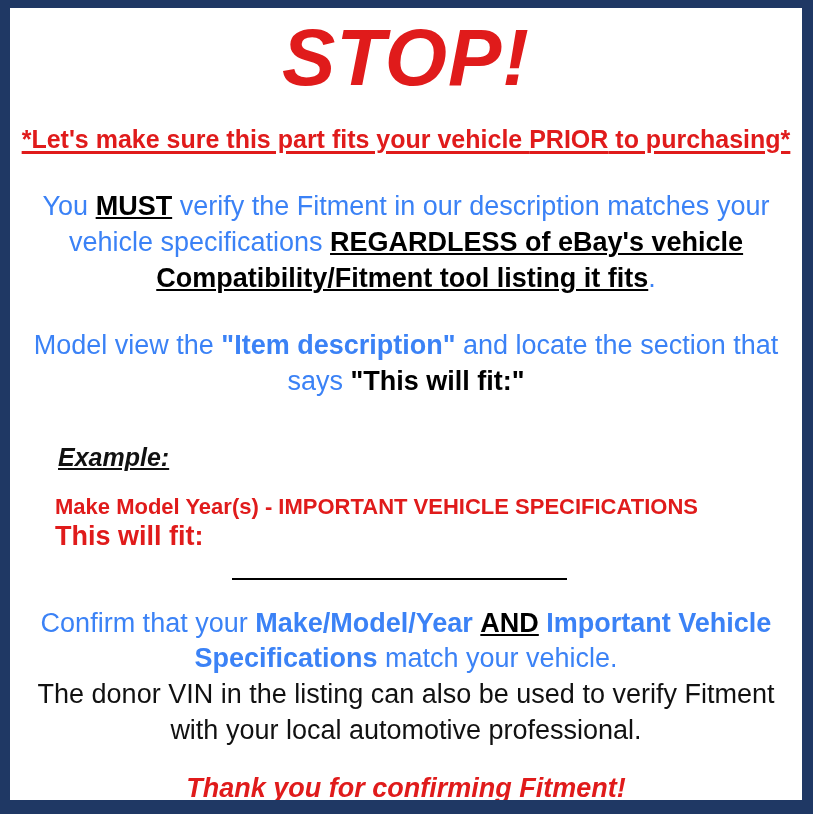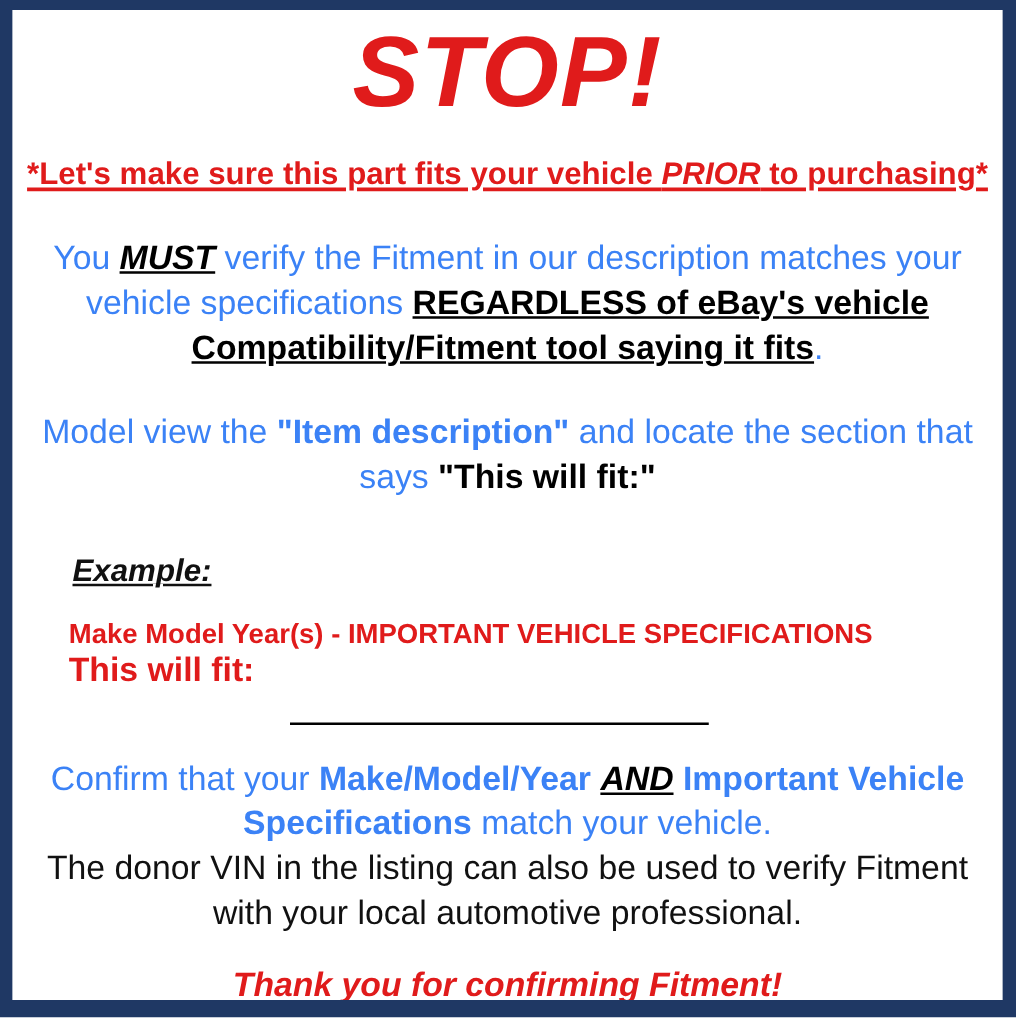--- a/index.html
+++ b/index.html
@@ -21,26 +21,27 @@
     border-right: 11px solid #1f3864;
     border-bottom: 14px solid #1f3864;
     overflow: hidden;
   }
   #notice-inner {
     position: relative;
     width: 100%;
     height: 100%;
     background: #ffffff;
     box-sizing: border-box;
+    border-radius: 22px;
   }
 
   .red  { color: #000000; }
   .blk  { color: #3b82f6; }
   .b    { font-weight: bold; }
-  .i    { font-style: italic; }
+  .i    { }
   .u    { text-decoration: underline; text-decoration-thickness: 2px; text-underline-offset: 2px; }
 
   
   #stop-heading {
     margin: 0;
     padding-top: 10px;
     text-align: center;
     font-size: 80px;
     line-height: 1.0;
     font-weight: bold;
@@ -140,21 +141,21 @@
 </head>
 <body>
 
 <div id="notice-card">
   <div id="notice-inner">
 
     <h1 id="stop-heading">STOP!</h1>
 
     <p id="subtitle-line"><span>*Let's make sure this part fits your vehicle </span><span class="i">PRIOR</span><span> to purchasing*</span></p>
 
-    <p id="para-must" class="body-para"><span class="blk">You </span><span class="red b i u">MUST</span><span class="blk"> verify the Fitment in our description matches your vehicle specifications </span><span class="red b u">REGARDLESS of eBay's vehicle Compatibility/Fitment tool saying it fits</span><span class="blk">.</span></p>
+    <p id="para-must" class="body-para"><span class="blk">You </span><span class="red b i u">MUST</span><span class="blk"> verify the Fitment in our description matches your vehicle specifications </span><span class="red b u">REGARDLESS of eBay's vehicle Compatibility/Fitment tool listing it fits</span><span class="blk">.</span></p>
 
     <p id="para-describe" class="body-para"><span class="blk">Model view the </span><span class="blk b">"Item description"</span><span class="blk"> and locate the section that says </span><span class="red b">"This will fit:"</span></p>
 
     <div id="example-block">
       <p id="example-label">Example:</p>
       <p id="example-spec-line">Make Model Year(s) - IMPORTANT VEHICLE SPECIFICATIONS</p>
       <p id="example-fit-line">This will fit:</p>
     </div>
 
     <div id="divider-wrap">

